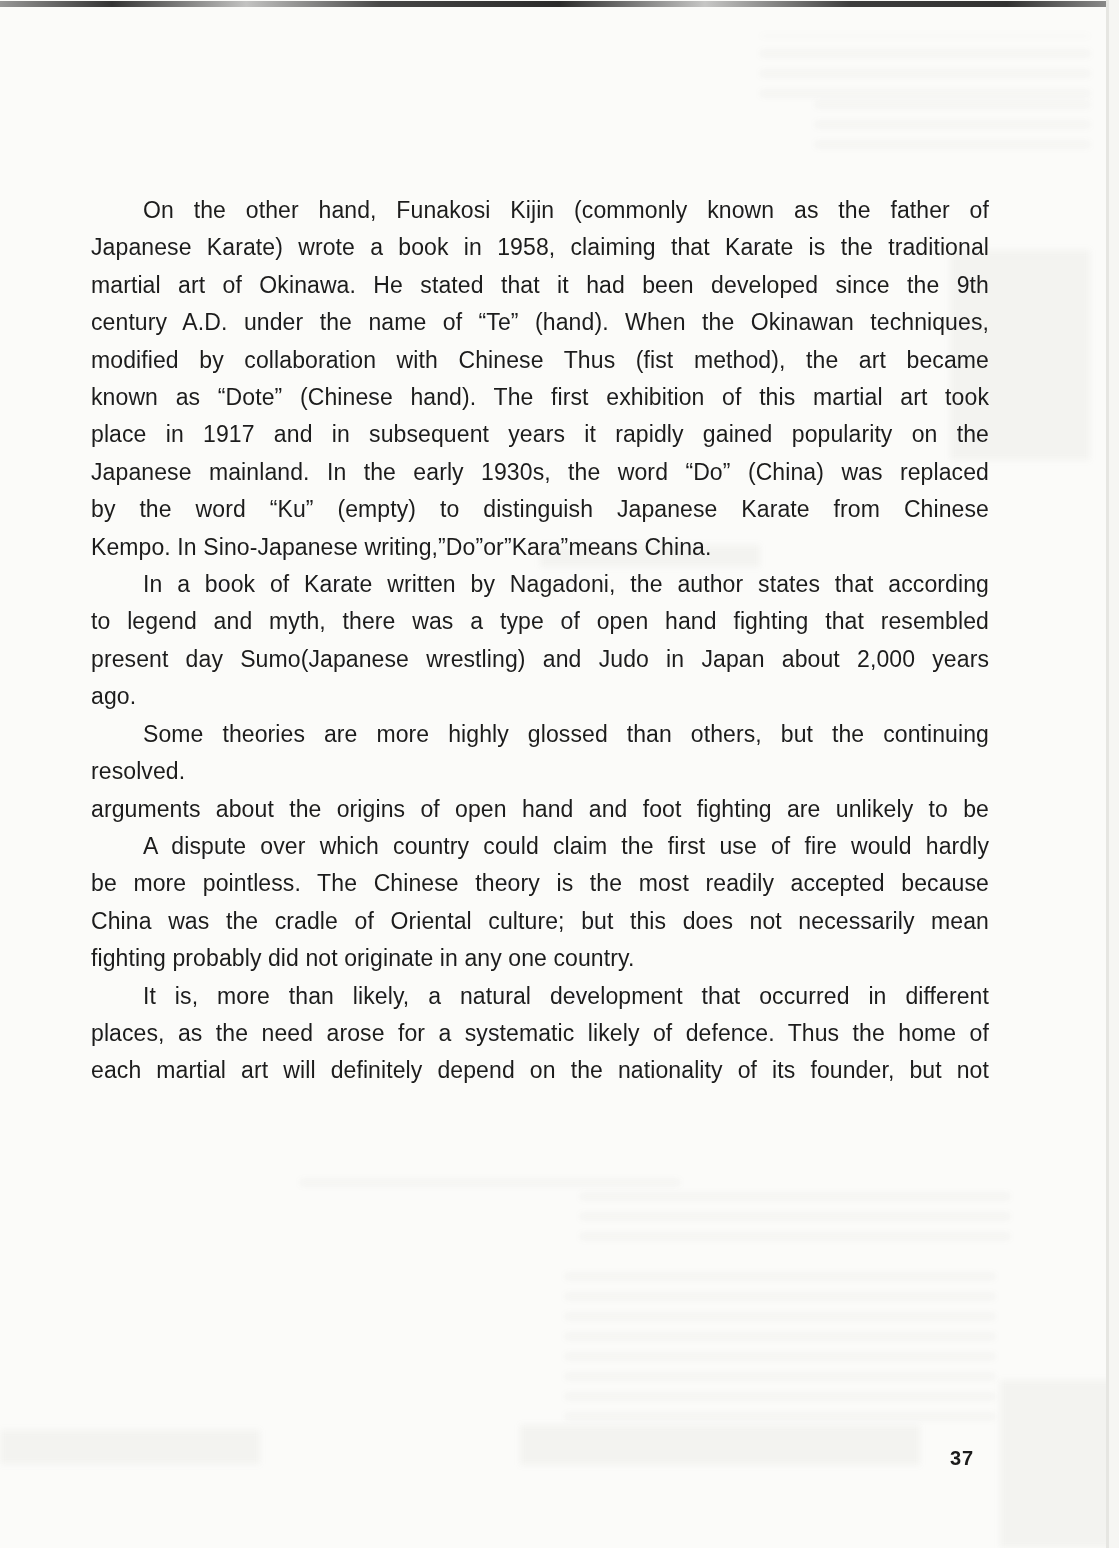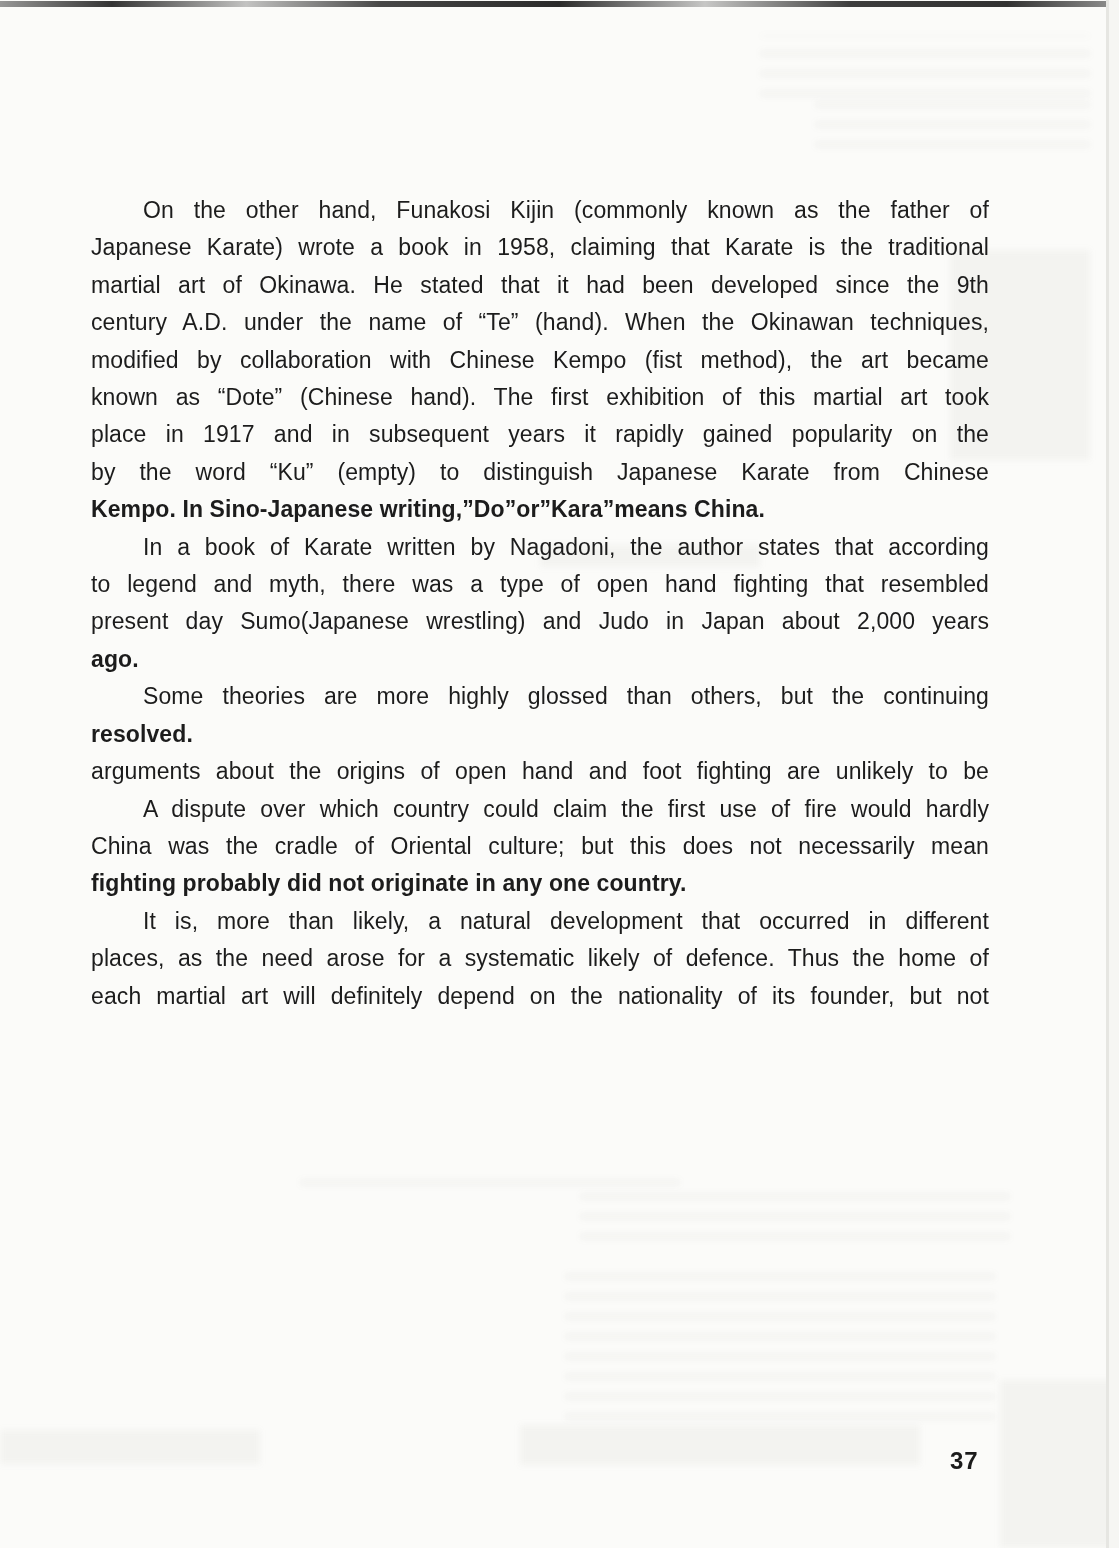--- a/index.html
+++ b/index.html
@@ -78,26 +78,26 @@
     line-height: 37.4px;
     letter-spacing: 0.1px;
   }
   .para { margin: 0; }
   .line {
     text-align: justify;
     text-align-last: justify;
     white-space: nowrap;
   }
   .line.first { padding-left: 52px; }
-  .line.last  { text-align-last: left; font-weight: bold; }
+  .line.last  { text-align-last: left; }
   .page-number {
     position: absolute;
     left: 950px;
     top: 1447px;
-    font-size: 24px;
+    font-size: 20px;
     font-weight: 700;
     letter-spacing: 1px;
     color: #1b1b1b;
   }
 </style>
 </head>
 <body>
 
 <div class="screen">
 
@@ -113,39 +113,41 @@
   <div class="smudge patch" style="left:520px; top:1425px; width:400px; height:40px;"></div>
   <div class="smudge patch" style="left:0px;   top:1430px; width:260px; height:34px;"></div>
   <div class="smudge patch" style="left:1000px;top:1380px; width:119px; height:168px;"></div>
 
   <div class="text-block">
       <div class="para">
         <div class="line first">On the other hand, Funakosi Kijin (commonly known as the father of</div>
         <div class="line">Japanese Karate) wrote a book in 1958, claiming that Karate is the traditional</div>
         <div class="line">martial art of Okinawa. He stated that it had been developed since the 9th</div>
         <div class="line">century A.D. under the name of “Te” (hand). When the Okinawan techniques,</div>
-        <div class="line">modified by collaboration with Chinese Kempo (fist method), the art became</div>
+        <div class="line">modified by collaboration with Chinese Thus (fist method), the art became</div>
         <div class="line">known as “Dote” (Chinese hand). The first exhibition of this martial art took</div>
         <div class="line">place in 1917 and in subsequent years it rapidly gained popularity on the</div>
+        <div class="line">Japanese mainland. In the early 1930s, the word “Do” (China) was replaced</div>
         <div class="line">by the word “Ku” (empty) to distinguish Japanese Karate from Chinese</div>
         <div class="line last">Kempo. In Sino-Japanese writing,”Do”or”Kara”means China.</div>
       </div>
       <div class="para">
         <div class="line first">In a book of Karate written by Nagadoni, the author states that according</div>
         <div class="line">to legend and myth, there was a type of open hand fighting that resembled</div>
         <div class="line">present day Sumo(Japanese wrestling) and Judo in Japan about 2,000 years</div>
         <div class="line last">ago.</div>
       </div>
       <div class="para">
         <div class="line first">Some theories are more highly glossed than others, but the continuing</div>
         <div class="line last">resolved.</div>
         <div class="line">arguments about the origins of open hand and foot fighting are unlikely to be</div>
       </div>
       <div class="para">
         <div class="line first">A dispute over which country could claim the first use of fire would hardly</div>
+        <div class="line">be more pointless. The Chinese theory is the most readily accepted because</div>
         <div class="line">China was the cradle of Oriental culture; but this does not necessarily mean</div>
         <div class="line last">fighting probably did not originate in any one country.</div>
       </div>
       <div class="para">
         <div class="line first">It is, more than likely, a natural development that occurred in different</div>
         <div class="line">places, as the need arose for a systematic likely of defence. Thus the home of</div>
         <div class="line">each martial art will definitely depend on the nationality of its founder, but not</div>
       </div>
     </div>
 

